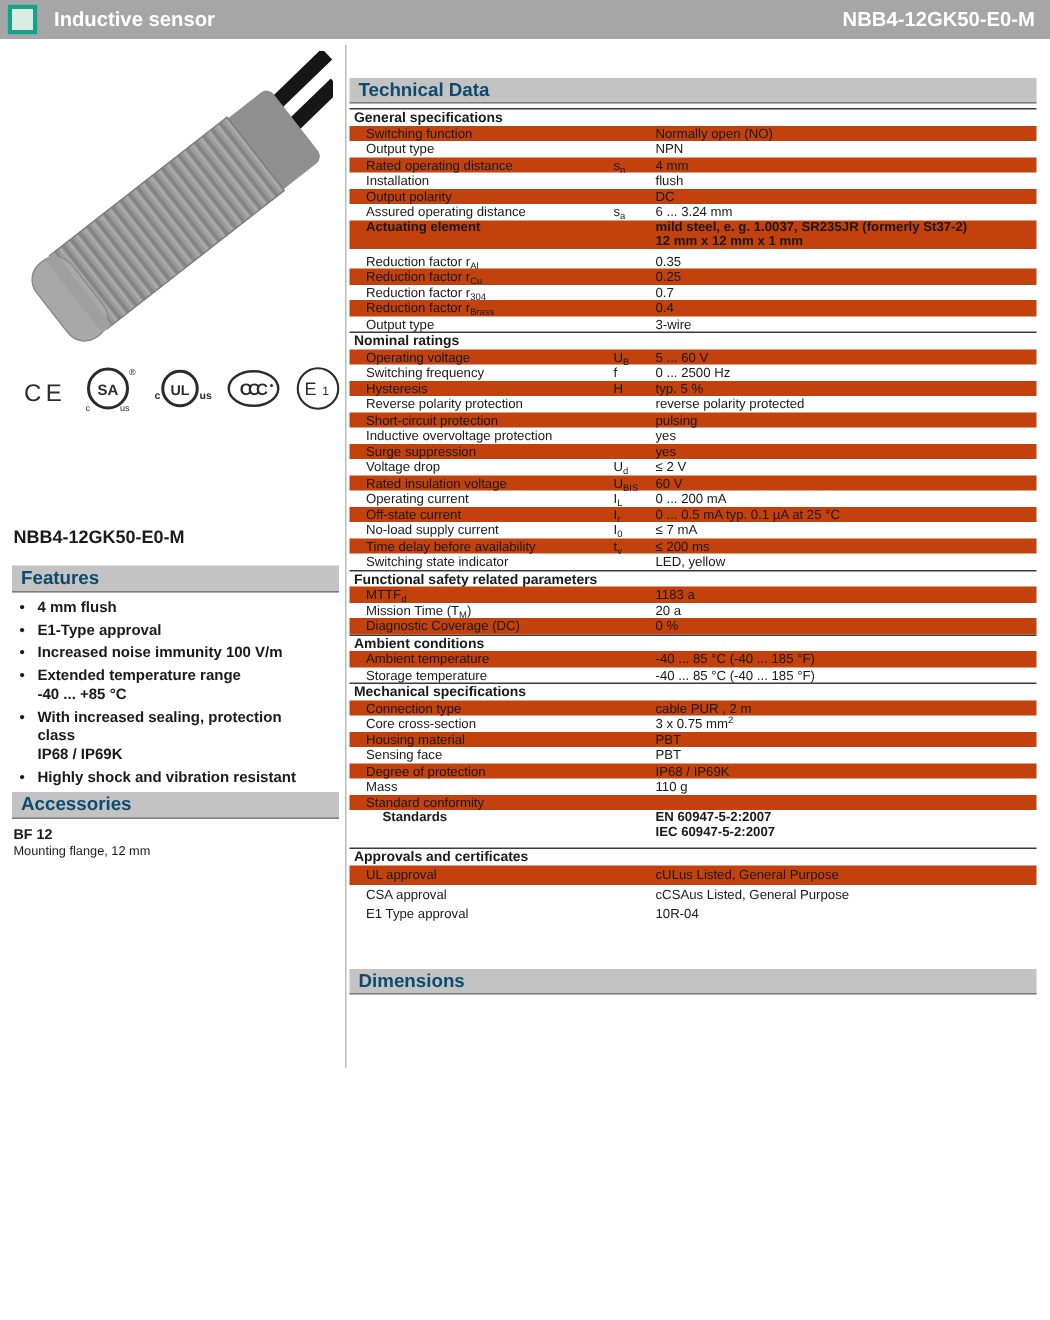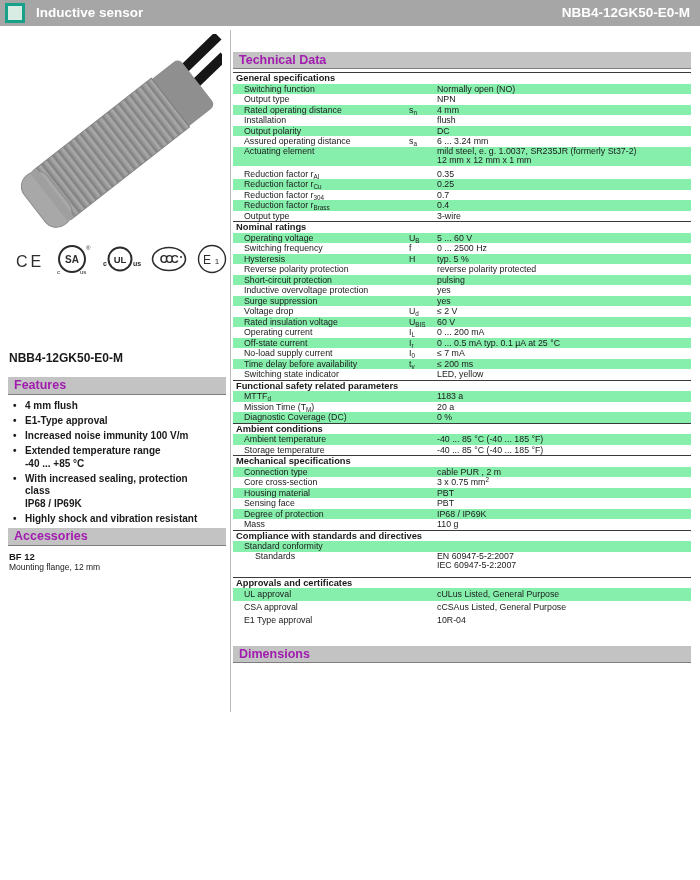--- a/index.html
+++ b/index.html
@@ -12,44 +12,44 @@
   .logo-sq { position:absolute; left:5px; top:3px; width:20px; height:20px;
              background:#d8ece4; border:3px solid #17a189; }
   .topbar-title { position:absolute; left:36px; top:5px; font-size:13.5px; font-weight:bold; color:#ffffff; }
   .topbar-model { position:absolute; right:10px; top:5px; font-size:13.5px; font-weight:bold; color:#ffffff; }
 
   
   .vdivider { position:absolute; left:230px; top:30px; width:1px; height:848px; background:#bcbcbc; }
 
   
   .bar { background:#c3c3c3; border-bottom:1px solid #7d7d7d; font-size:12.5px; font-weight:bold;
-         color:#a21caf; line-height:16px; padding-left:6px; }
+         color:#0c4a6e; line-height:16px; padding-left:6px; }
   .bar-left { position:absolute; left:8px; width:218px; height:18px; line-height:17px; }
   .bar-right { position:absolute; left:233px; width:458px; height:17px; }
 
   
   .photo-wrap { position:absolute; left:10px; top:34px; width:212px; height:196px; }
   .logos-wrap { position:absolute; left:8px; top:240px; width:220px; height:44px; }
   .model-value { position:absolute; left:9px; top:351px; font-size:12px; font-weight:bold; }
   .features-list { position:absolute; left:8px; top:400px; width:220px; }
   .feature-item { display:flex; margin-bottom:2.5px; }
   .feature-bullet { width:12px; margin-left:5px; font-size:10px; font-weight:bold; line-height:12.5px; }
   .feature-text { font-size:10px; font-weight:bold; line-height:12.5px; width:196px; }
   .acc-name { position:absolute; left:9px; top:551px; font-size:9.5px; font-weight:bold; }
   .acc-desc { position:absolute; left:9px; top:562px; font-size:8.5px; }
 
   
   .spec-table { position:absolute; left:233px; top:72px; width:458px; }
   .spec-heading { font-size:9.3px; font-weight:bold; border-top:1px solid #3a3a3a;
                   height:11.5px; line-height:11px; padding-left:3px; }
   .gap-top { margin-top:6px; }
   .spec-row { position:relative; height:10.5px; line-height:10.4px; font-size:8.8px; }
-  .spec-row.twoline { height:19px; line-height:9.5px; }
+  .spec-row.twoline { height:19px; line-height:9.5px;font-weight:bold; }
   .spec-row.tall { height:13px; line-height:13px;padding-left:46px; }
-  .spec-row.stripe { background:#86efac; }
+  .spec-row.stripe { background:#c2410c; }
   .spec-spacer { height:3px; }
   .spec-label { position:absolute; left:11px; top:0; white-space:nowrap; }
   .spec-label.ind { left:22px; }
   .spec-sym { position:absolute; left:176px; top:0; }
   .spec-val { position:absolute; left:192px; top:0; white-space:nowrap;margin-left:12px; }
   sub.ss { font-size:6.3px; position:relative; top:2.2px; vertical-align:baseline; }
   sup.sp { font-size:6.3px; position:relative; top:-3px; vertical-align:baseline; }
 
   
   .dims-wrap { position:absolute; left:345px; top:663px; width:330px; height:215px; }
@@ -408,21 +408,20 @@
         <span class="spec-val">
           <div>IP68 / IP69K</div>
         </span>
       </div>
       <div class="spec-row">
         <span class="spec-label">Mass</span>
         <span class="spec-val">
           <div>110 g</div>
         </span>
       </div>
-      <div class="spec-heading">Compliance with standards and directives</div>
       <div class="spec-row stripe">
         <span class="spec-label">Standard conformity</span>
       </div>
       <div class="spec-row twoline">
         <span class="spec-label ind">Standards</span>
         <span class="spec-val">
           <div>EN 60947-5-2:2007</div>
           <div>IEC 60947-5-2:2007</div>
         </span>
       </div>

